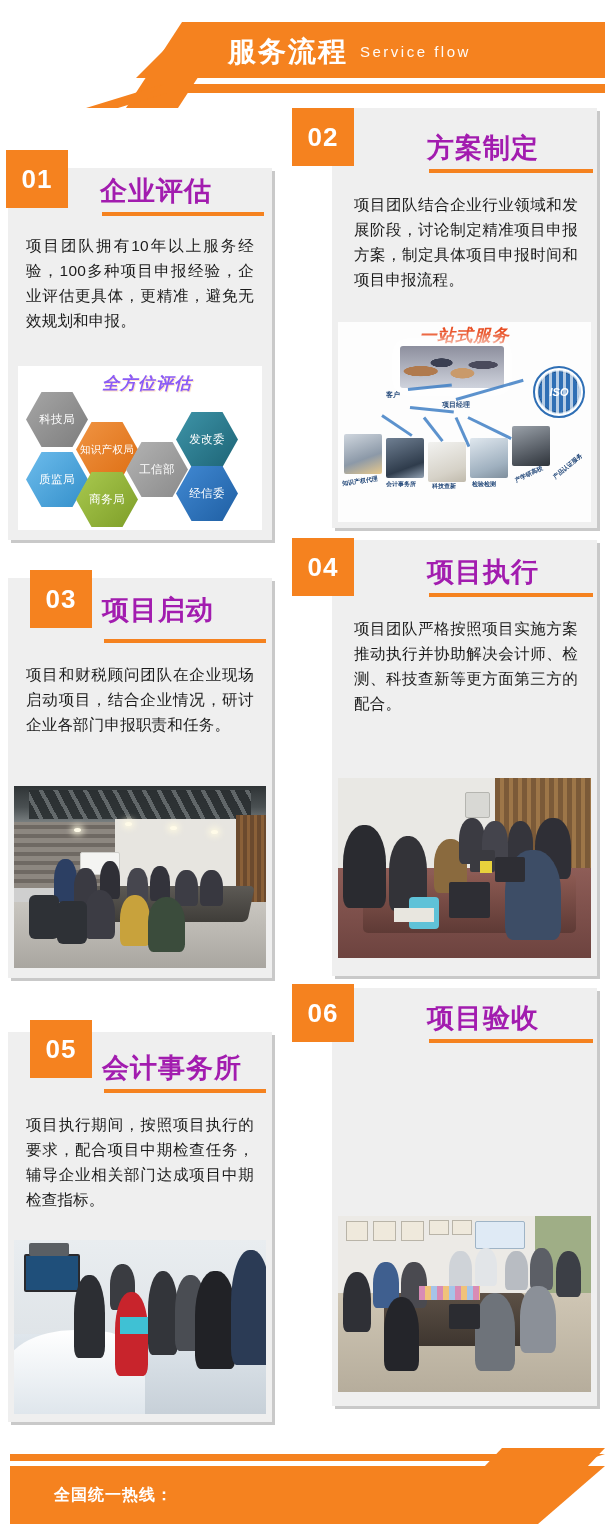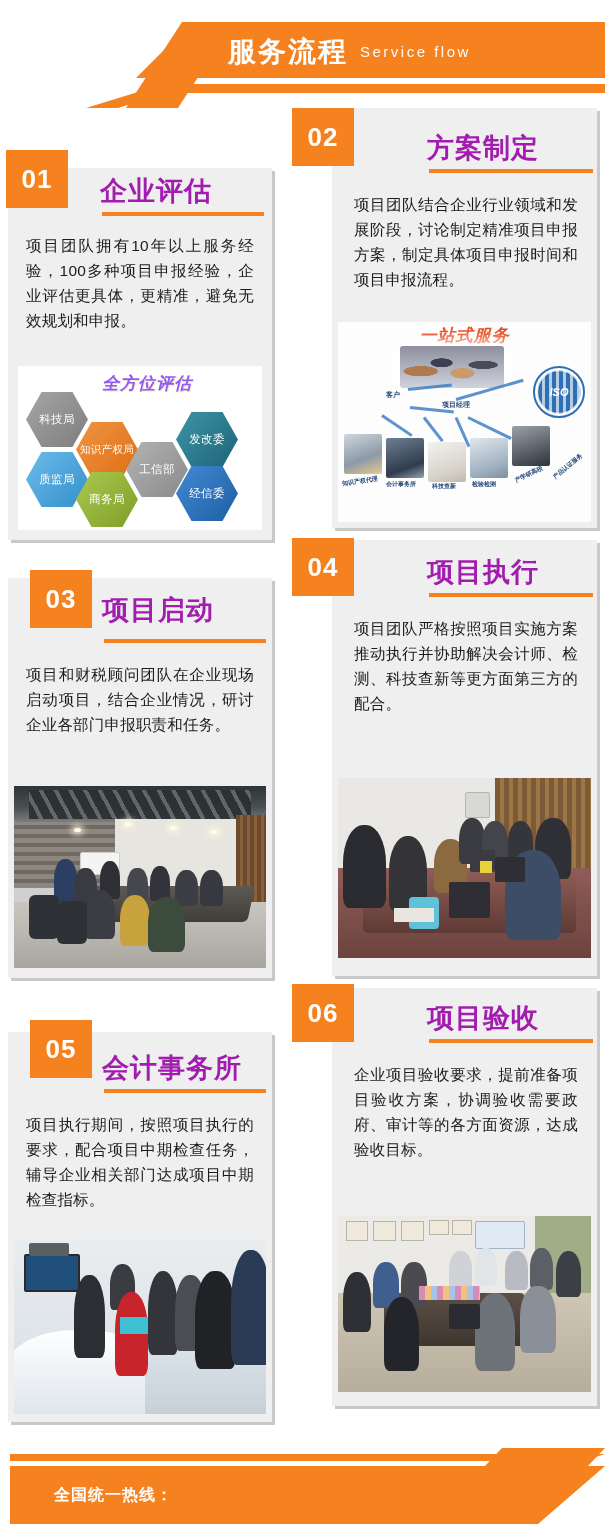--- a/index.html
+++ b/index.html
@@ -324,21 +324,20 @@
       <div class="ph-person" style="left:72%;top:18%;width:16%;height:56%;background:#212226;"></div>
       <div class="ph-person" style="left:86%;top:6%;width:16%;height:66%;background:#2b3b55;"></div>
       <div style="position:absolute;left:42%;top:44%;width:11%;height:10%;background:#3fc1d4;"></div>
     </div>
   </div>
 
   <div class="card right" style="top:988px; height:418px;">
     <div class="badge" style="left:-40px; top:-4px;">06</div>
     <div class="card-title" style="left:95px; top:12px;">项目验收</div>
     <div class="title-rule" style="left:97px; top:51px; width:164px;"></div>
-    <div class="card-body" style="left:22px; top:74px; width:224px;">企业项目验收要求，提前准备项目验收方案，协调验收需要政府、审计等的各方面资源，达成验收目标。</div>
 
     <div class="photo" style="left:6px; top:228px; width:253px; height:176px;">
       <div class="ph-wall" style="top:0;left:0;width:78%;height:46%;background:#eceae6;"></div>
       <div class="ph-wall" style="top:0;left:78%;width:22%;height:46%;background:#9fae86;"></div>
       <div class="ph-frame" style="left:3%;top:3%;width:9%;height:11%;"></div>
       <div class="ph-frame" style="left:14%;top:3%;width:9%;height:11%;"></div>
       <div class="ph-frame" style="left:25%;top:3%;width:9%;height:11%;"></div>
       <div class="ph-frame" style="left:36%;top:2%;width:8%;height:9%;"></div>
       <div class="ph-frame" style="left:45%;top:2%;width:8%;height:9%;"></div>
       <div class="ph-screen" style="left:54%;top:3%;width:20%;height:16%;background:#dfeaf5;border:1px solid #9fb4c6;"></div>

